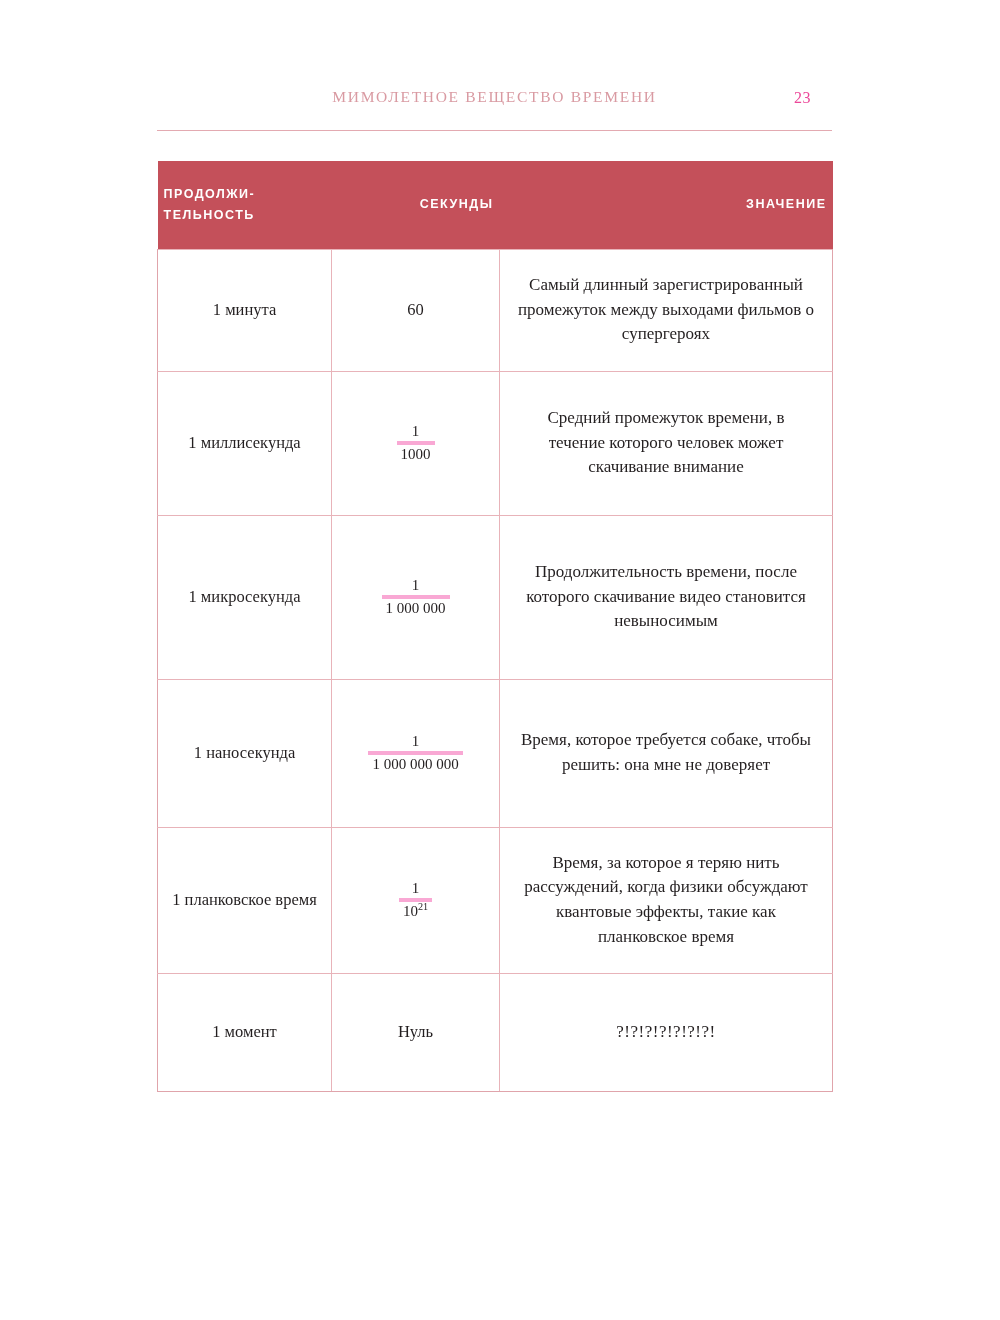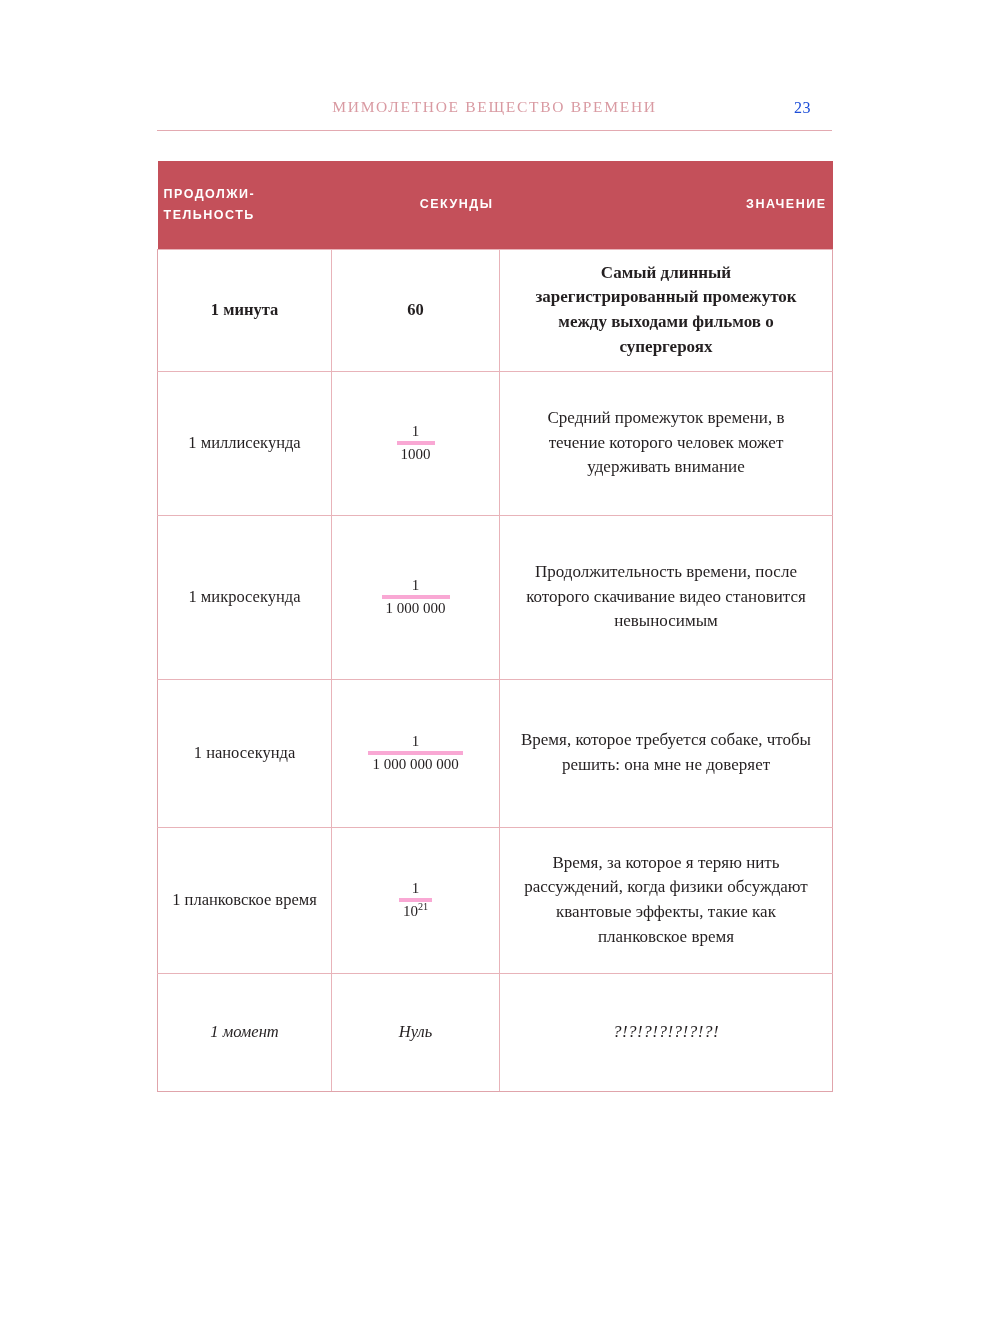--- a/index.html
+++ b/index.html
@@ -13,21 +13,21 @@
     height: 1320px;
     position: relative;
     font-family: "Liberation Serif", serif;
     -webkit-font-smoothing: antialiased;
   }
 
   
   .page-header {
     position: absolute;
     left: 157px;
-    top: 98px;
+    top: 88px;
     width: 675px;
     height: 40px;
   }
   .page-header .runhead {
     position: absolute;
     left: 0;
     top: 0;
     width: 675px;
     text-align: center;
     font-family: "Liberation Serif", serif;
@@ -35,21 +35,21 @@
     letter-spacing: 1.7px;
     color: #d99aa2;
     white-space: nowrap;
   }
   .page-header .folio {
     position: absolute;
     right: 21px;
     top: 1px;
     font-family: "Liberation Serif", serif;
     font-size: 16px;
-    color: #1d4ed8;
+    color: #ec4899;
     letter-spacing: 0.5px;
   }
   .header-rule {
     position: absolute;
     left: 157px;
     top: 130px;
     width: 675px;
     height: 1px;
     background: #e3aab1;
   }
@@ -105,27 +105,27 @@
     padding-left: 18px;
     padding-right: 18px;
     line-height: 1.45;
   }
   
   table.timetable tbody tr:last-child td { border-bottom: 1px solid #e0a4ab; }
   table.timetable tbody td:first-child { border-left: 1px solid #e0a4ab; }
   table.timetable tbody td:last-child  { border-right: 1px solid #e0a4ab; }
 
   
-  tr.r-1 td { height: 122px; font-weight: bold; }
+  tr.r-1 td { height: 122px; }
   tr.r-2 td { height: 122px; }
   tr.r-3 td { height: 144px; }
   tr.r-4 td { height: 164px; }
   tr.r-5 td { height: 148px; }
   tr.r-6 td { height: 146px; }
-  tr.r-7 td { height: 118px; font-style: italic; }
+  tr.r-7 td { height: 118px; }
 
   
   .frac {
     display: inline-block;
     text-align: center;
     vertical-align: middle;
     line-height: 1.05;
     font-size: 15px;
   }
   .frac .num {
@@ -185,21 +185,21 @@
 
 
       <tr class="r-3">
         <td class="col-dur">1 миллисекунда</td>
         <td class="col-sec">
           <span class="frac">
             <span class="num">1</span>
             <span class="den">1000</span>
           </span>
         </td>
-        <td class="col-mean">Средний промежуток времени, в течение которого человек может удерживать внимание</td>
+        <td class="col-mean">Средний промежуток времени, в течение которого человек может скачивание внимание</td>
       </tr>
 
       <tr class="r-4">
         <td class="col-dur">1 микросекунда</td>
         <td class="col-sec">
           <span class="frac">
             <span class="num">1</span>
             <span class="den">1 000 000</span>
           </span>
         </td>

